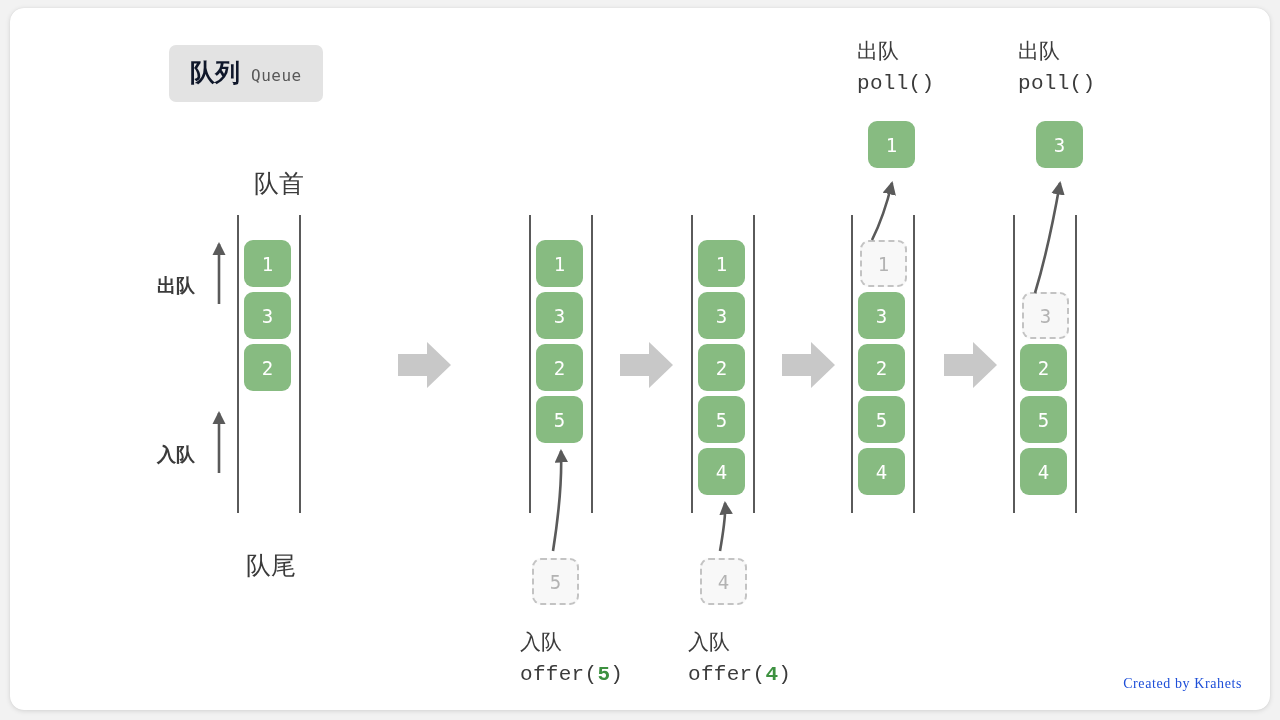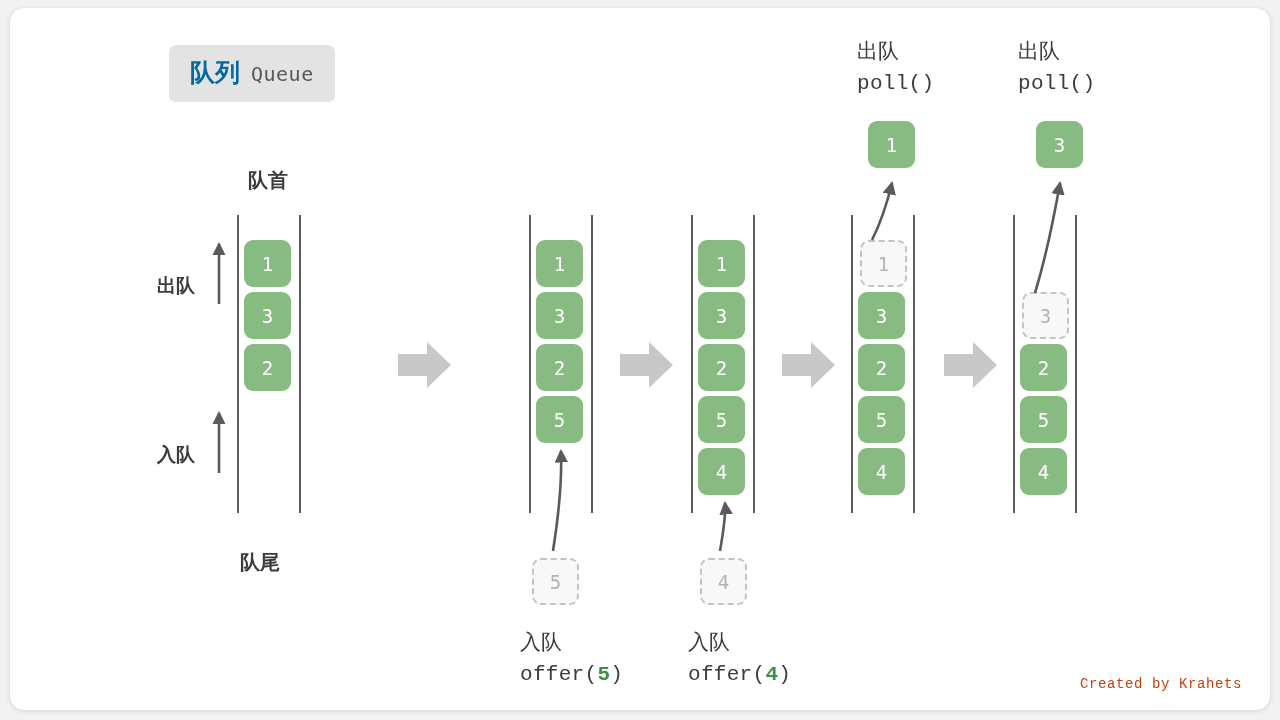--- a/index.html
+++ b/index.html
@@ -36,37 +36,38 @@
     border-radius: 7px;
     padding: 11px 21px 13px 21px;
     display: flex;
     align-items: baseline;
     gap: 11px;
     white-space: nowrap;
   }
   #title-badge .cn {
     font-size: 25px;
     font-weight: bold;
-    color: #0369a1;
+    color: #0f172a;
     font-family: "DejaVu Sans", "Liberation Sans", sans-serif;
   }
   #title-badge .en {
-    font-size: 20px;
+    font-size: 16px;
     color: #585858;
     font-family: "DejaVu Sans Mono", "Liberation Mono", monospace;
     letter-spacing: 0.5px;
   }
 
   
   .head-label, .tail-label {
-    font-size: 20px;
-    font-weight: bold;
-    color: #3b3b3b;
-    font-family: "DejaVu Sans", "Liberation Sans", sans-serif;
-    white-space: nowrap;
+    font-size: 25px;
+    font-weight: normal;
+    color: #3b3b3b;
+    font-family: "DejaVu Sans", "Liberation Sans", sans-serif;
+    white-space: nowrap;
+    margin-left: 6px;
   }
 
   .side-label {
     font-size: 19px;
     font-weight: bold;
     color: #3b3b3b;
     font-family: "DejaVu Sans", "Liberation Sans", sans-serif;
     white-space: nowrap;
   }
 
@@ -111,22 +112,22 @@
     color: #3b3b3b;
     letter-spacing: 0.3px;
   }
   .op-caption .arg { color: #3d9140; font-weight: bold; }
 
   
   #watermark {
     right: 28px;
     bottom: 18px;
     font-size: 14px;
-    color: #c2410c;
-    font-family: Liberation Mono, monospace;
+    color: #1d4ed8;
+    font-family: Liberation Serif, serif;
     letter-spacing: 0.6px;
     white-space: nowrap;
   }
 
   svg.overlay {
     position: absolute;
     left: 0; top: 0;
     width: 1260px; height: 702px;
     pointer-events: none;
     overflow: visible;

